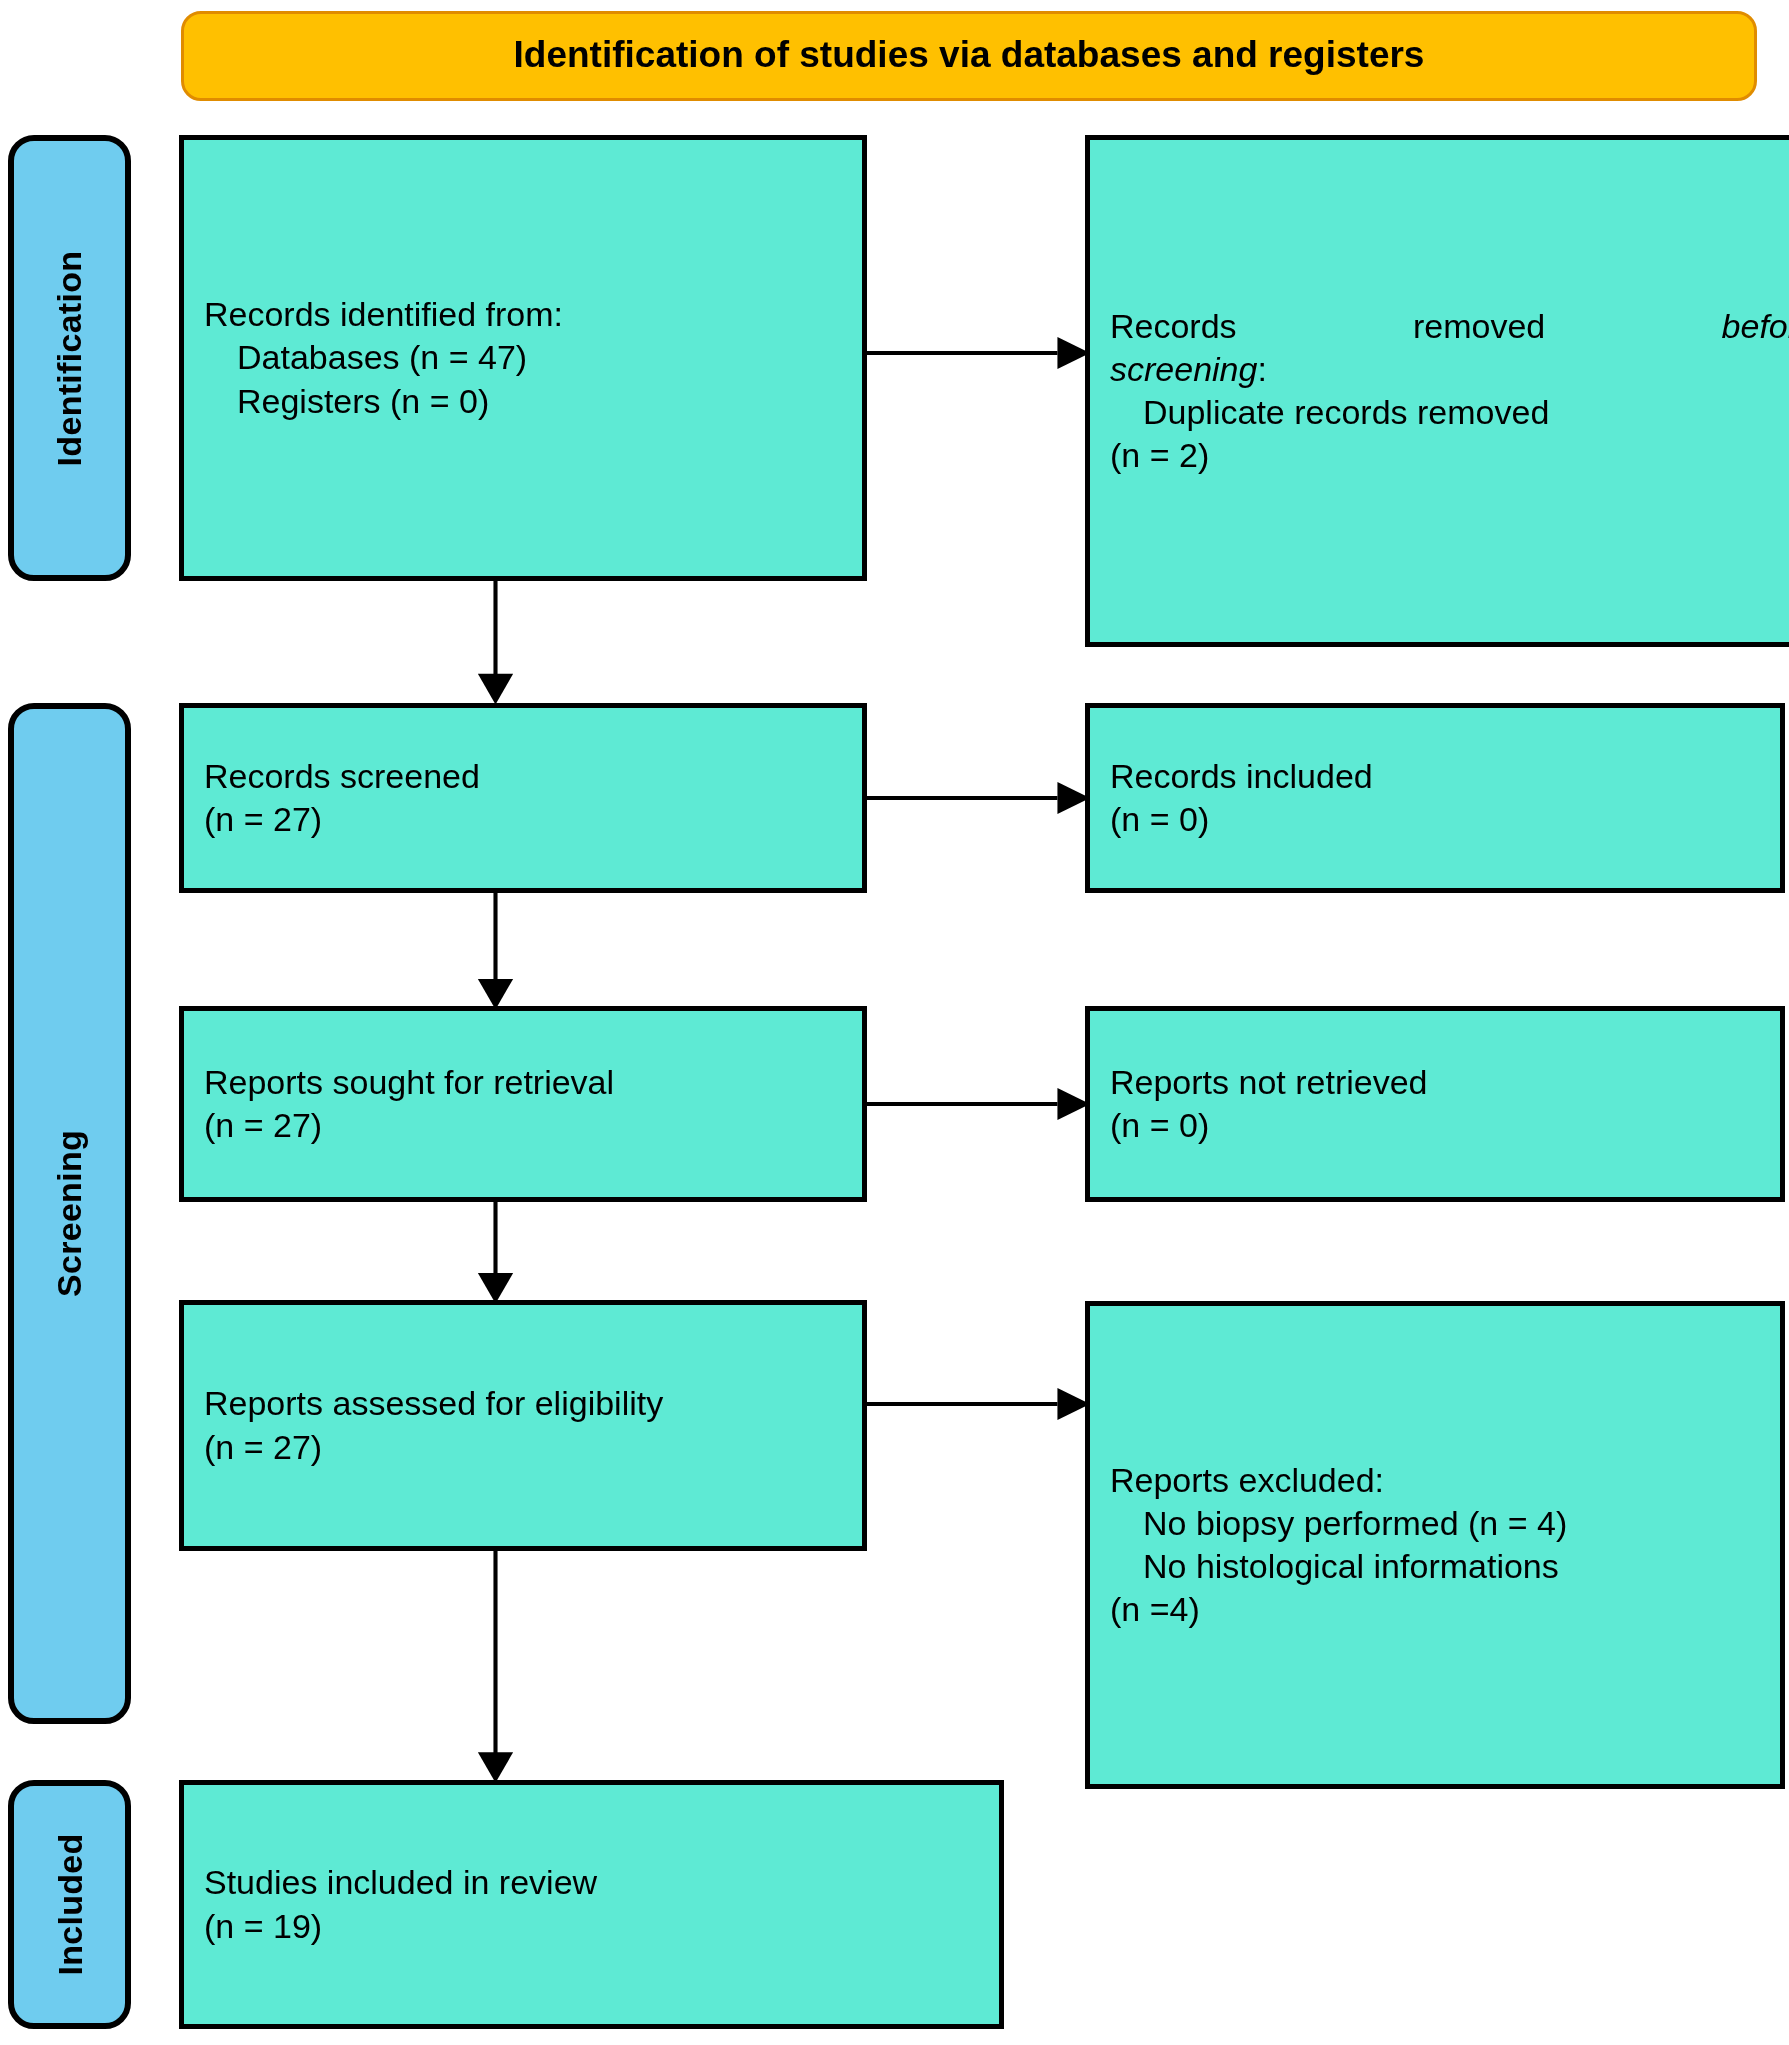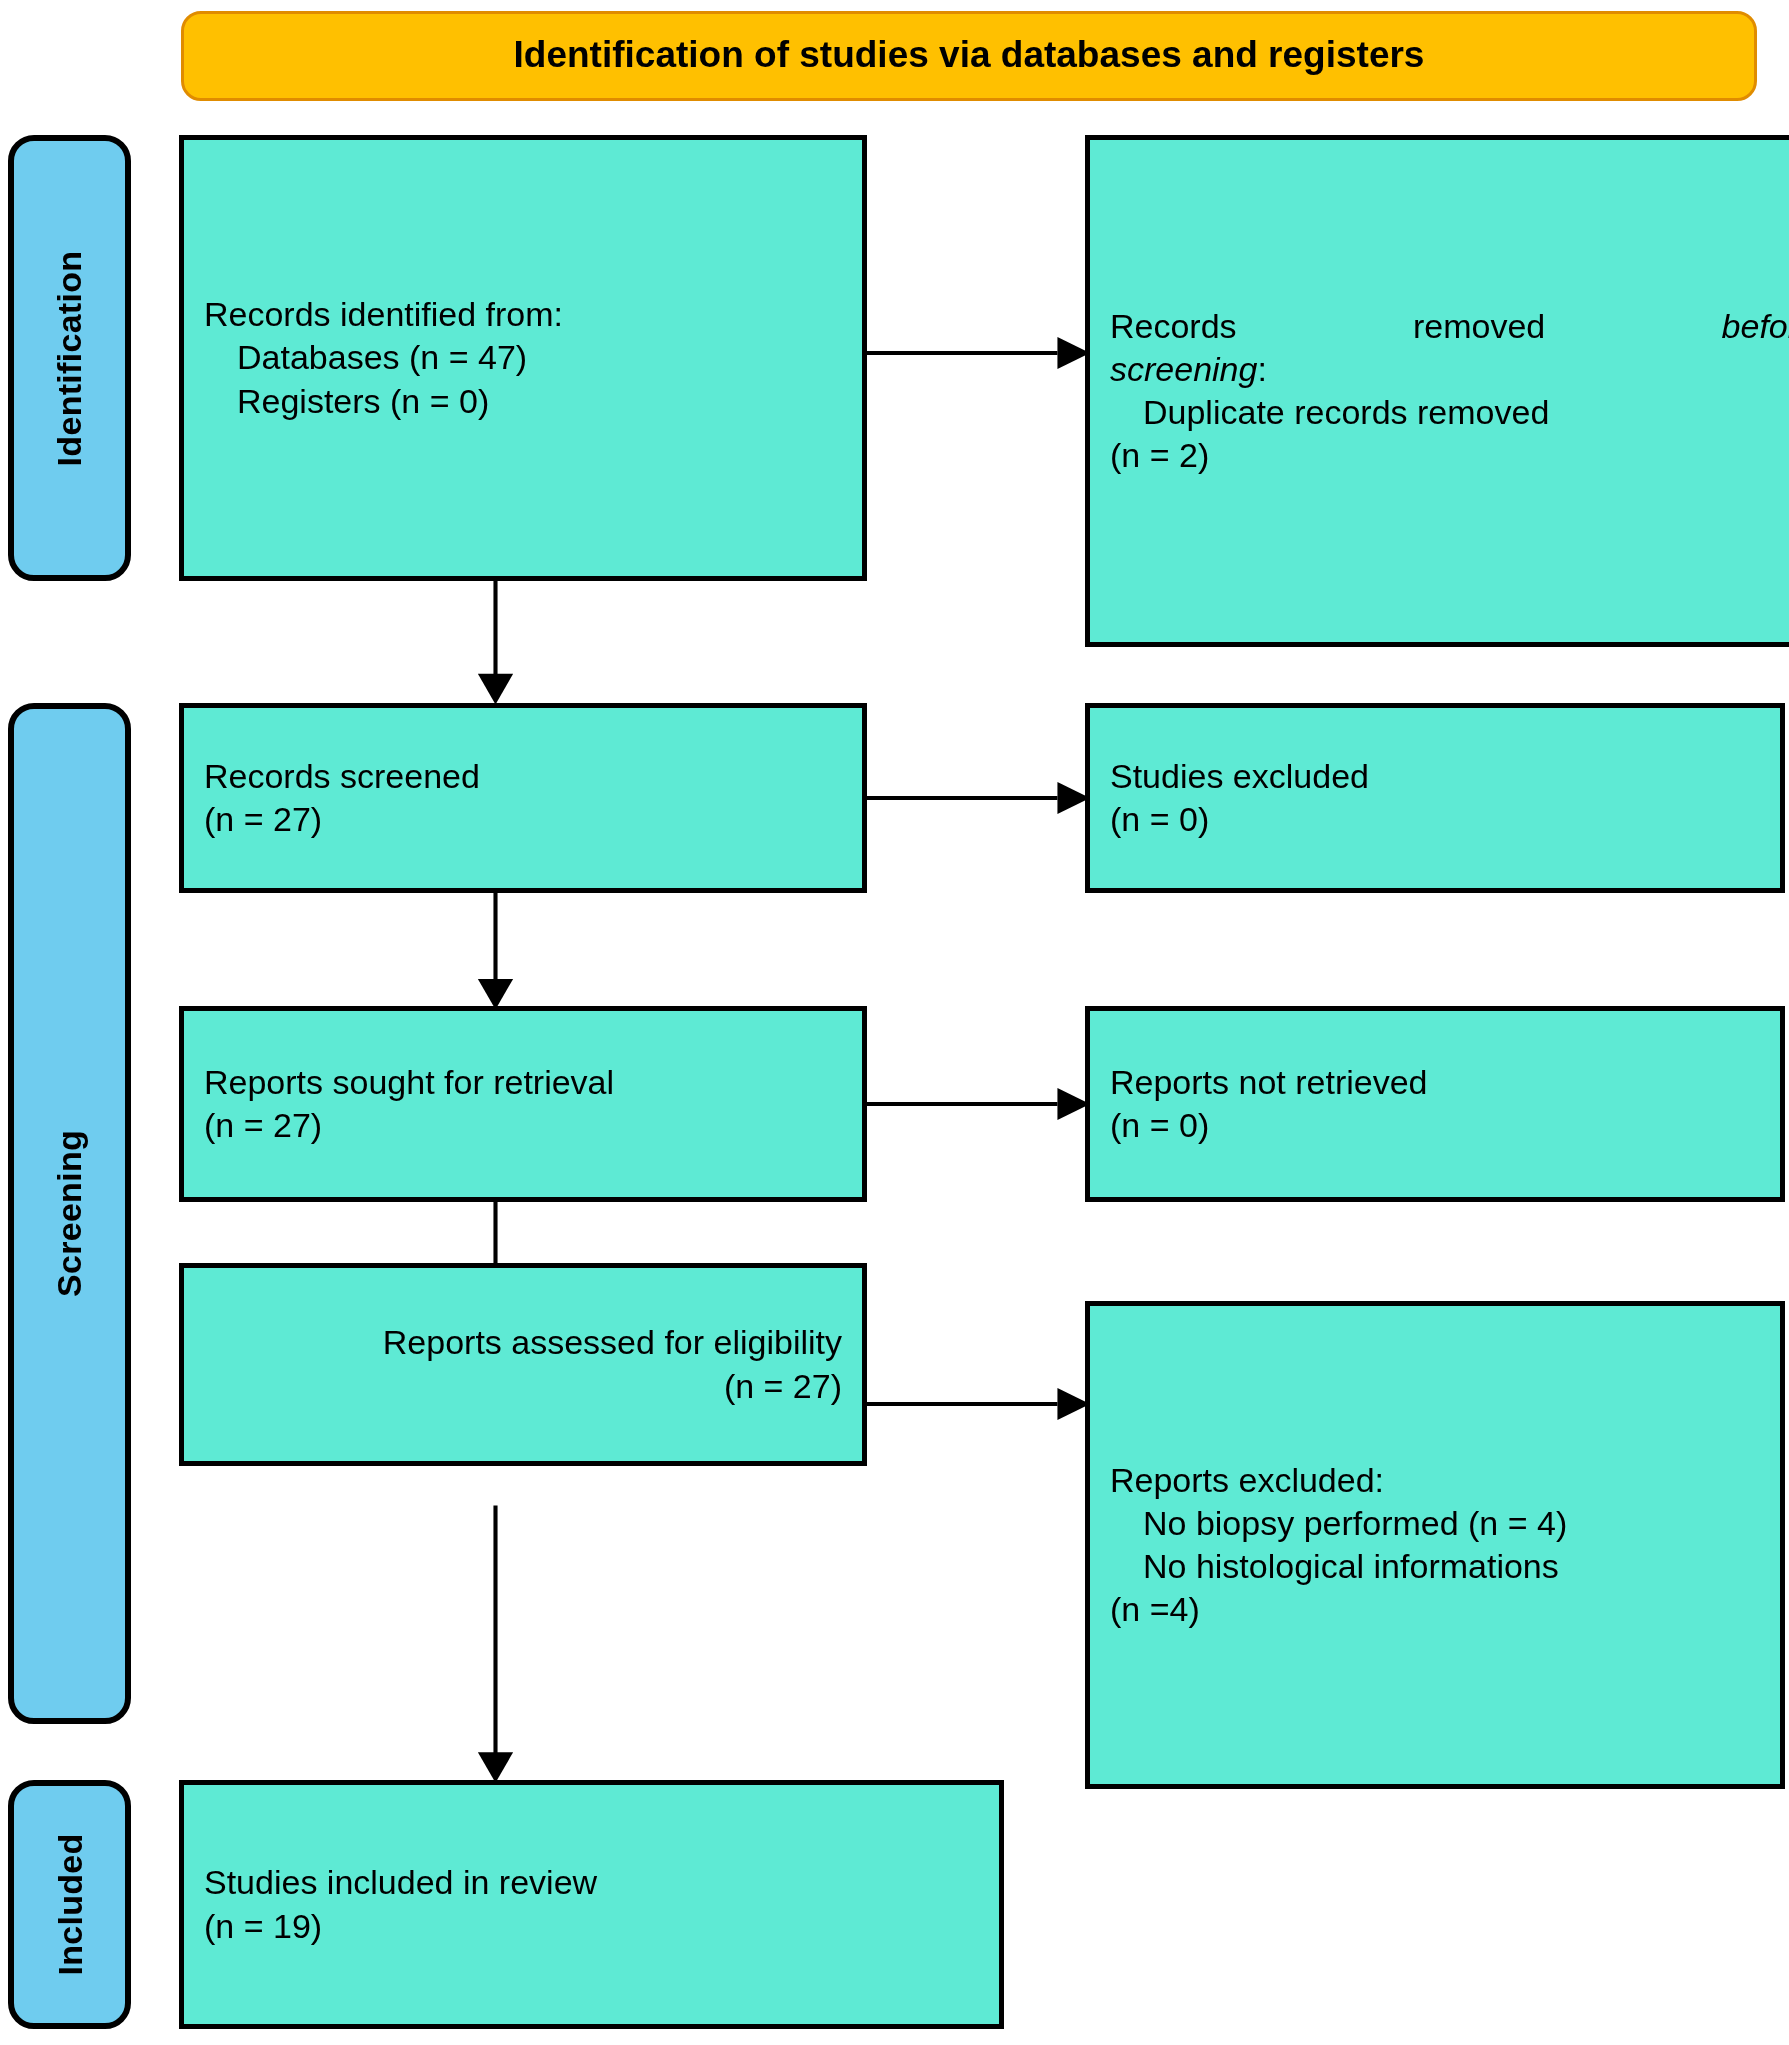--- a/index.html
+++ b/index.html
@@ -89,21 +89,21 @@
   .justified {
     text-align: justify;
     text-align-last: justify;
   }
   .ital { font-style: italic; }
 
   
   #box-identified      { left: 179px; top: 135px;  width: 688px; height: 446px; }
   #box-screened        { left: 179px; top: 703px; width: 688px; height: 190px; }
   #box-sought          { left: 179px; top: 1006px; width: 688px; height: 196px; }
-  #box-assessed        { left: 179px; top: 1263px; width: 688px; height: 203px; text-align: right; }
+  #box-assessed        { left: 179px; top: 1300px; width: 688px; height: 251px; }
   #box-included        { left: 179px; top: 1780px; width: 825px; height: 249px; }
 
   
   #box-removed         { left: 1085px; top: 135px;  width: 758px; height: 512px; }
   #box-rec-excluded    { left: 1085px; top: 703px; width: 700px; height: 190px; }
   #box-not-retrieved   { left: 1085px; top: 1006px; width: 700px; height: 196px; }
   #box-rep-excluded    { left: 1085px; top: 1301px; width: 700px; height: 488px; }
 
   
   .conn { position: absolute; }
@@ -211,21 +211,21 @@
   </div>
 
   <div class="box" id="box-removed">
     <p class="justified"><span>Records removed </span><span class="ital">before</span></p>
     <p><span class="ital">screening</span><span>:</span></p>
     <p class="indent">Duplicate records removed</p>
     <p>(n = 2)</p>
   </div>
 
   <div class="box" id="box-rec-excluded">
-    <p>Studies excluded</p>
+    <p>Records included</p>
     <p>(n = 0)</p>
   </div>
 
   <div class="box" id="box-not-retrieved">
     <p>Reports not retrieved</p>
     <p>(n = 0)</p>
   </div>
 
   <div class="box" id="box-rep-excluded">
     <p>Reports excluded:</p>

